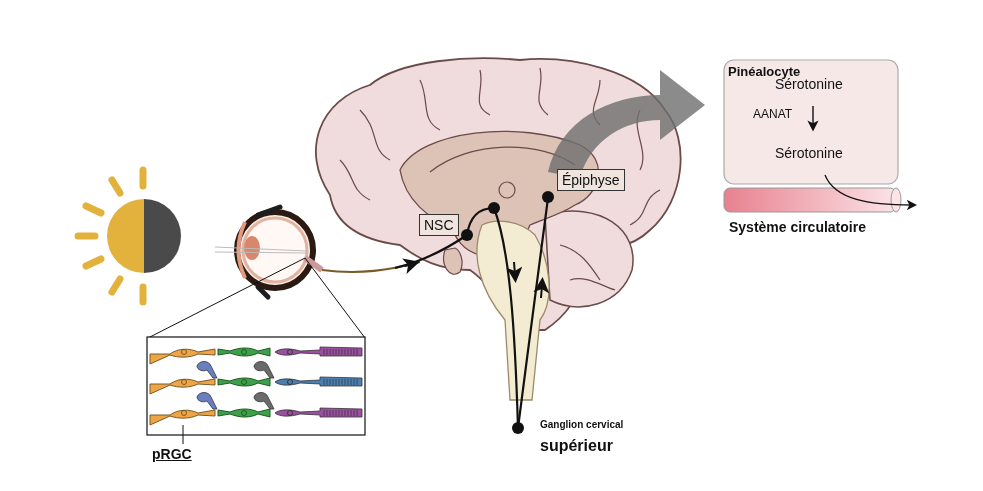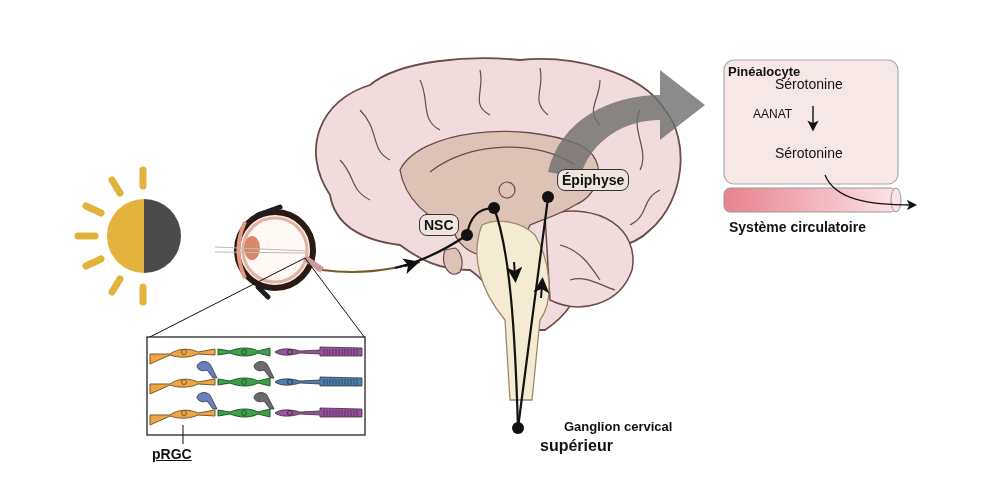--- a/index.html
+++ b/index.html
@@ -1,20 +1,20 @@
 <!DOCTYPE html>
 <html><head>
 <meta charset="utf-8">
 <style>
   html, body { margin:0; padding:0; background:#ffffff; }
   body { width:983px; height:491px; position:relative; overflow:hidden; font-family:"Liberation Sans", sans-serif; }
   svg { position:absolute; left:0; top:0; }
   .lbl { position:absolute; font-family:"Liberation Sans", sans-serif; color:#111; }
   .bold { font-weight:bold; }
-  .tag { position:absolute; background:#efe4de; border:1.5px solid #333; border-radius:8px; font-weight:bold; font-size:14px; padding:2px 4px; color:#111; }
+  .tag { position:absolute; background:#efe4de; border:1.5px solid #333; border-radius:0; font-weight:normal; font-size:14px; padding:2px 4px; color:#111; }
 </style>
 </head>
 <body>
 
 <svg width="983" height="491" viewBox="0 0 983 491">
   <defs>
     <marker id="ah" markerWidth="8" markerHeight="8" refX="4" refY="4" orient="auto">
       <path d="M0,0 L8,4 L0,8 L2,4 Z" fill="#111"></path>
     </marker>
     <linearGradient id="vesselGrad" x1="0" x2="1" y1="0" y2="0">
@@ -171,21 +171,21 @@
     <path d="M197,366 C199,360 209,360 211,366 L217,378 L213,378 L207,370 C203,372 197,370 197,366 Z" fill="#6a7fc0" stroke="#333" stroke-width="0.8"></path>
     <path d="M197,397 C199,391 209,391 211,397 L217,409 L213,409 L207,401 C203,403 197,401 197,397 Z" fill="#6a7fc0" stroke="#333" stroke-width="0.8"></path>
     <path d="M254,366 C256,360 266,360 268,366 L274,378 L270,378 L264,370 C260,372 254,370 254,366 Z" fill="#6b6b6b" stroke="#333" stroke-width="0.8"></path>
     <path d="M254,397 C256,391 266,391 268,397 L274,409 L270,409 L264,401 C260,403 254,401 254,397 Z" fill="#6b6b6b" stroke="#333" stroke-width="0.8"></path>
     <line x1="183" y1="425" x2="183" y2="444" stroke="#111" stroke-width="1"></line>
   </svg>
 
 <div class="tag" style="left:419px;top:214px;text-align:right;">NSC</div>
 <div class="tag" style="left:557px;top:169px;">Épiphyse</div>
 
-<div class="lbl bold" style="left:564px;top:419px;font-size:13px;text-align:right;">Ganglion cervical</div>
+<div class="lbl bold" style="left:540px;top:419px;font-size:10px;text-align:right;">Ganglion cervical</div>
 <div class="lbl bold" style="left:540px;top:437px;font-size:16px;">supérieur</div>
 
 <div class="lbl bold" style="left:152px;top:446px;font-size:14px;text-decoration:underline;">pRGC</div>
 
 <div class="lbl bold" style="left:728px;top:40px;font-size:13px;margin-top:24px;">Pinéalocyte</div>
 <div class="lbl" style="left:775px;top:76px;font-size:14px;">Sérotonine</div>
 <div class="lbl" style="left:753px;top:107px;font-size:12px;">AANAT</div>
 <div class="lbl" style="left:775px;top:145px;font-size:14px;">Sérotonine</div>
 <div class="lbl bold" style="left:729px;top:219px;font-size:14px;">Système circulatoire</div>
 

